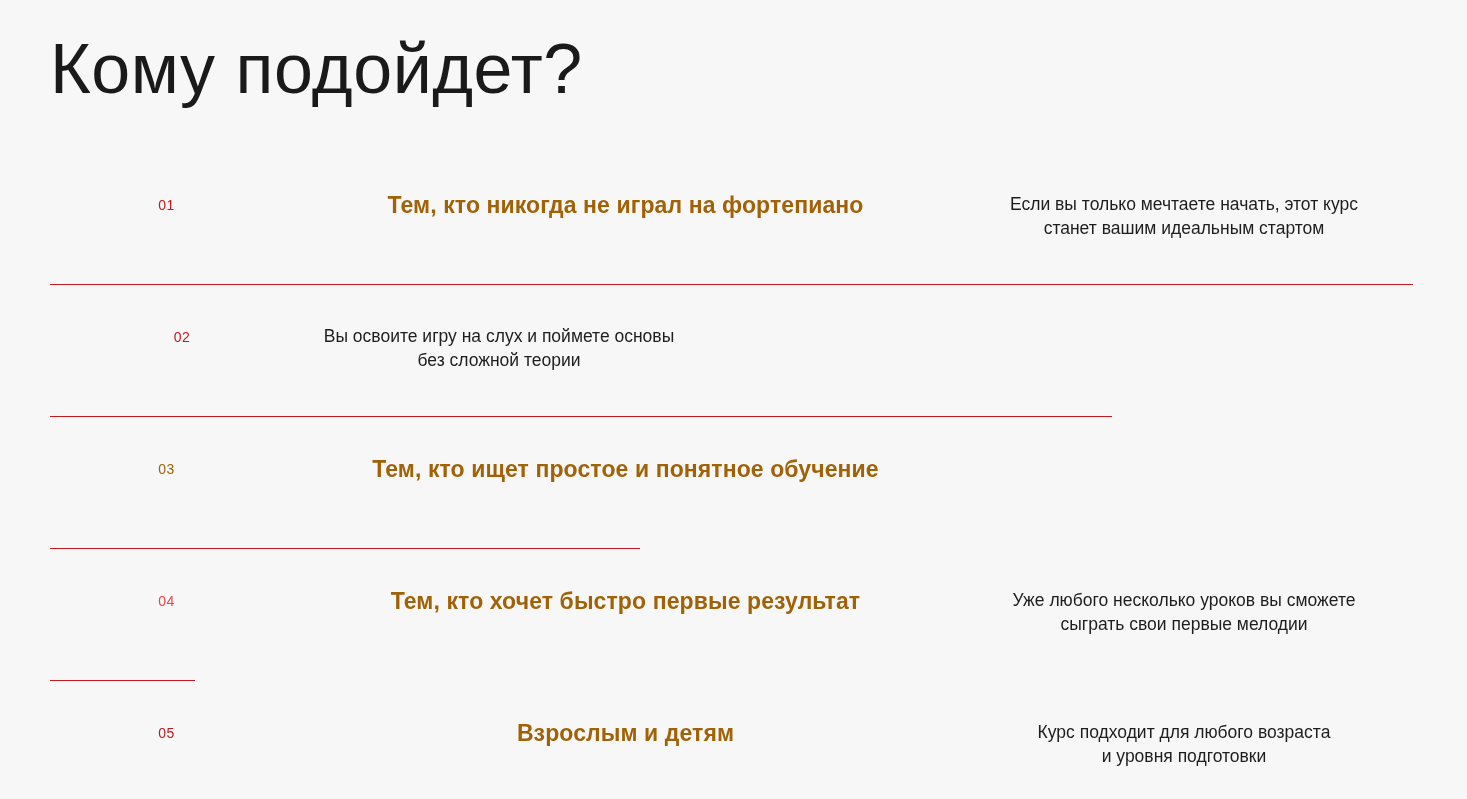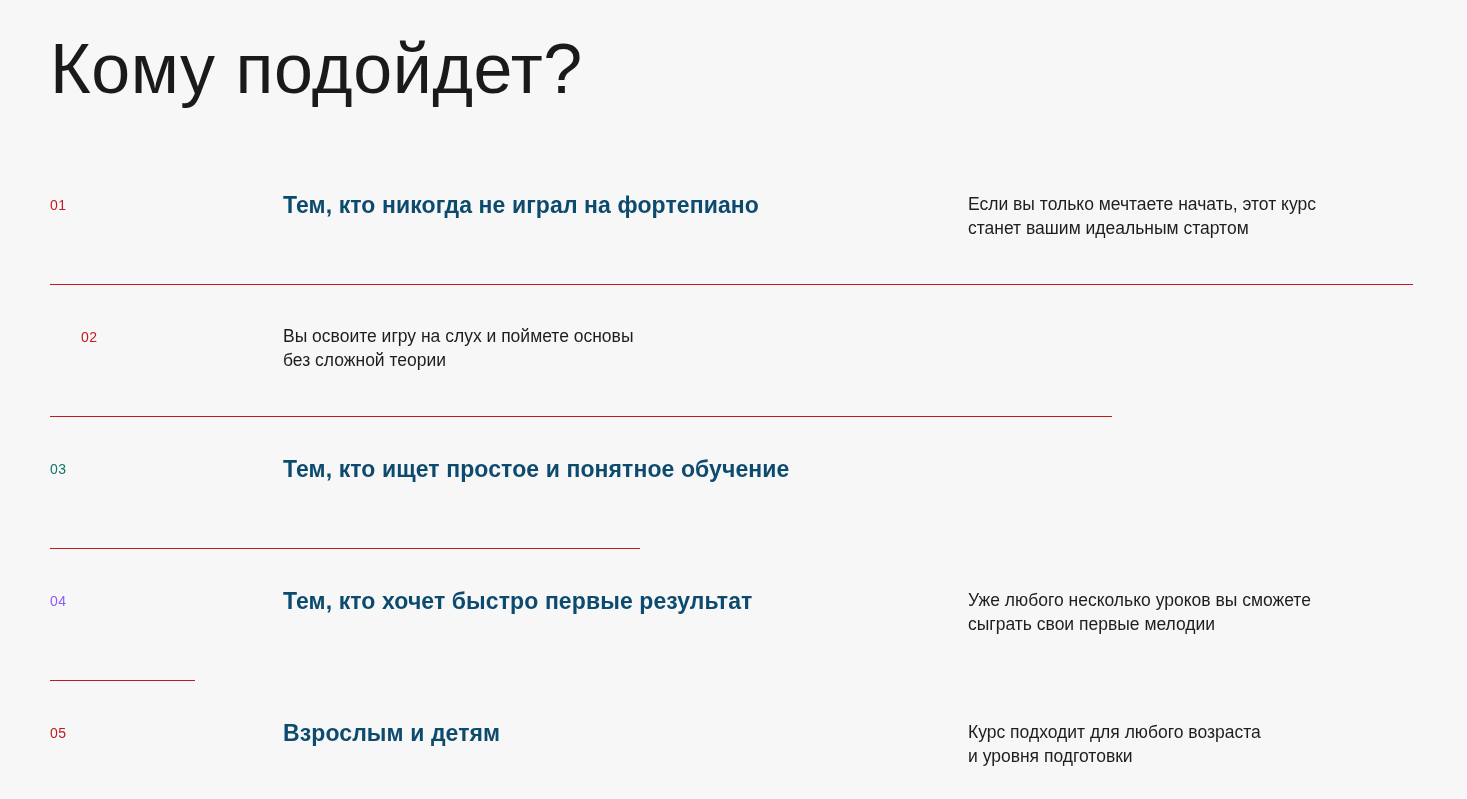--- a/index.html
+++ b/index.html
@@ -30,31 +30,32 @@
   }
   .rows {
     margin-top: 91px;
   }
   .row {
     position: relative;
     height: 132px;
     display: grid;
     grid-template-columns: 233px 685px 1fr;
     align-items: start;
+    text-align: center;
   }
   .num {
     font-size: 14px;
     letter-spacing: 0.5px;
     padding-top: 2px;
   }
   .title {
     font-size: 23px;
     font-weight: 700;
     letter-spacing: 0.1px;
-    color: #0c4a6e;
+    color: #a16207;
     margin-top: -3px;
   }
   .desc {
     font-size: 17.5px;
     line-height: 23.5px;
     color: #1e1e1e;
     white-space: pre-line;
     max-width: 432px;
     margin-top: -2px;
   }
@@ -82,27 +83,27 @@
   </div>
 
   <div class="row">
     <div class="num" style="color: rgb(196, 26, 31); margin-left: 31px;">02</div>
     <div class="desc">Вы освоите игру на слух и поймете основы
 без сложной теории</div>
     <div class="divider" style="width: 1062px; border-top-color: rgb(196, 26, 31);"></div>
   </div>
 
   <div class="row">
-    <div class="num" style="color: #0f766e;">03</div>
+    <div class="num" style="color: #a16207;">03</div>
     <div class="title">Тем, кто ищет простое и понятное обучение</div>
     <div class="divider" style="width: 590px; border-top-color: rgb(196, 26, 31);"></div>
   </div>
 
   <div class="row">
-    <div class="num" style="color: #8b5cf6;">04</div>
+    <div class="num" style="color: #ef4444;">04</div>
     <div class="title">Тем, кто хочет быстро первые результат</div>
     <div class="desc">Уже любого несколько уроков вы сможете
 сыграть свои первые мелодии</div>
     <div class="divider" style="width: 145px; border-top-color: rgb(196, 26, 31);"></div>
   </div>
 
   <div class="row">
     <div class="num" style="color: #b91c1c;">05</div>
     <div class="title">Взрослым и детям</div>
     <div class="desc">Курс подходит для любого возраста

